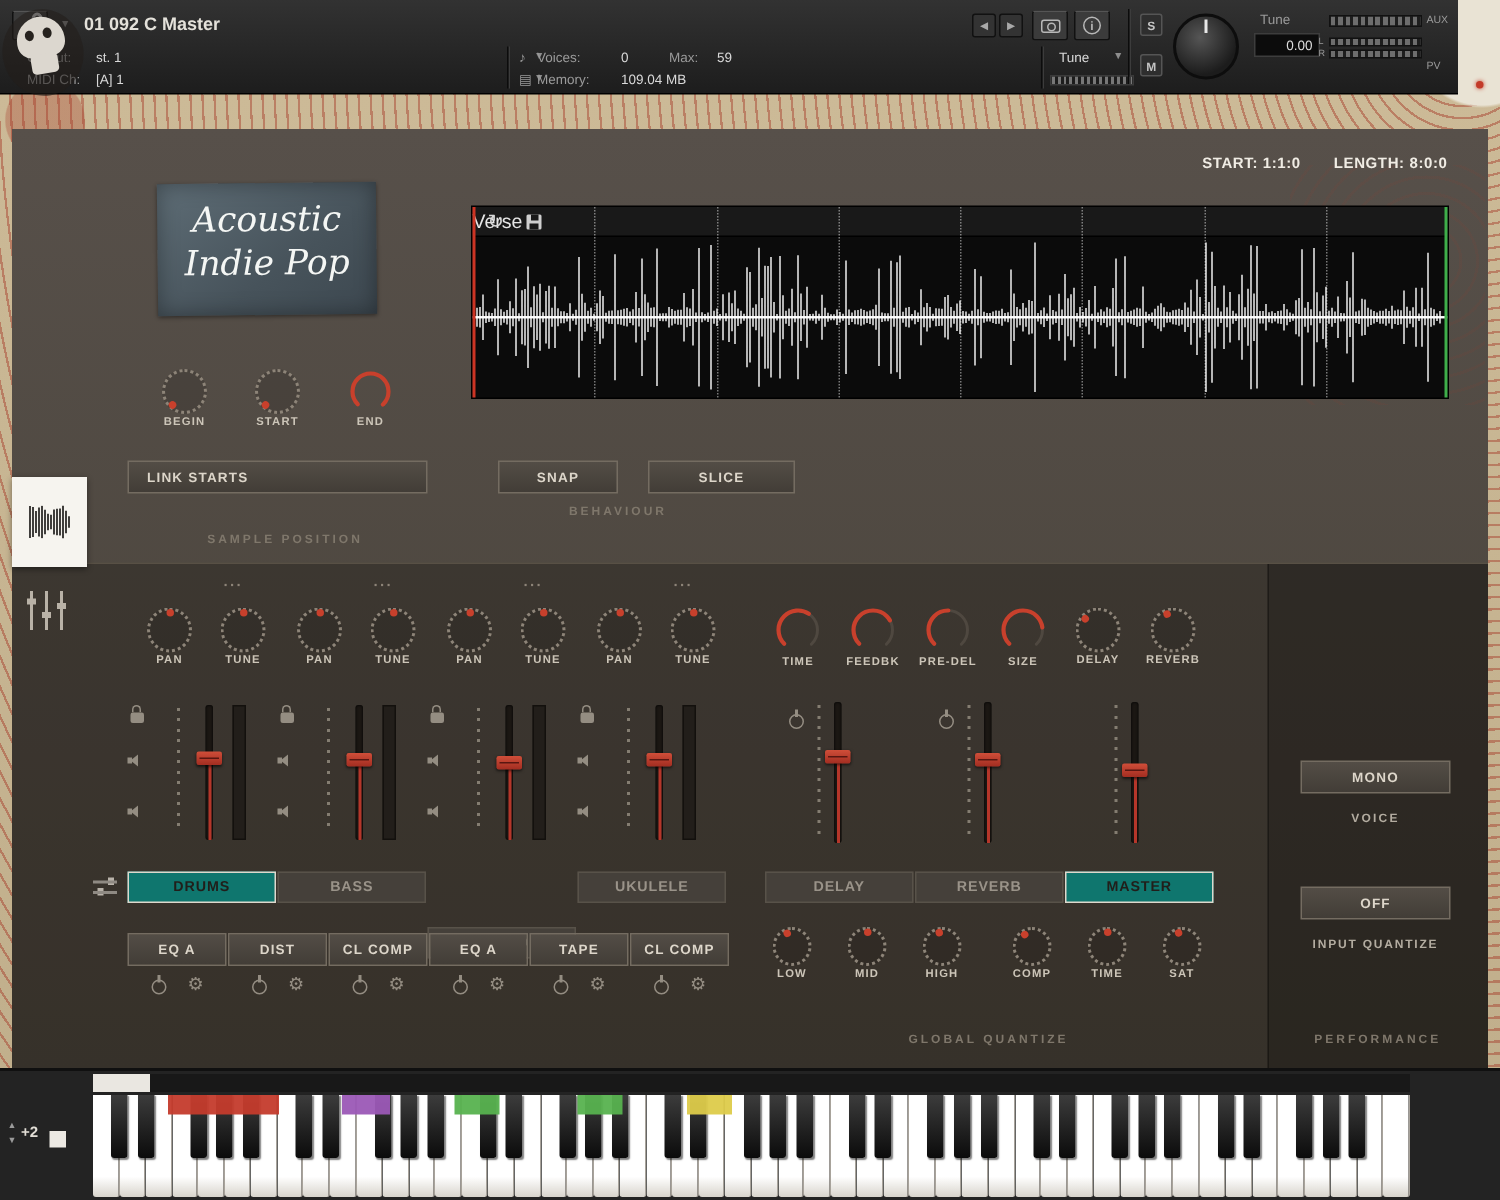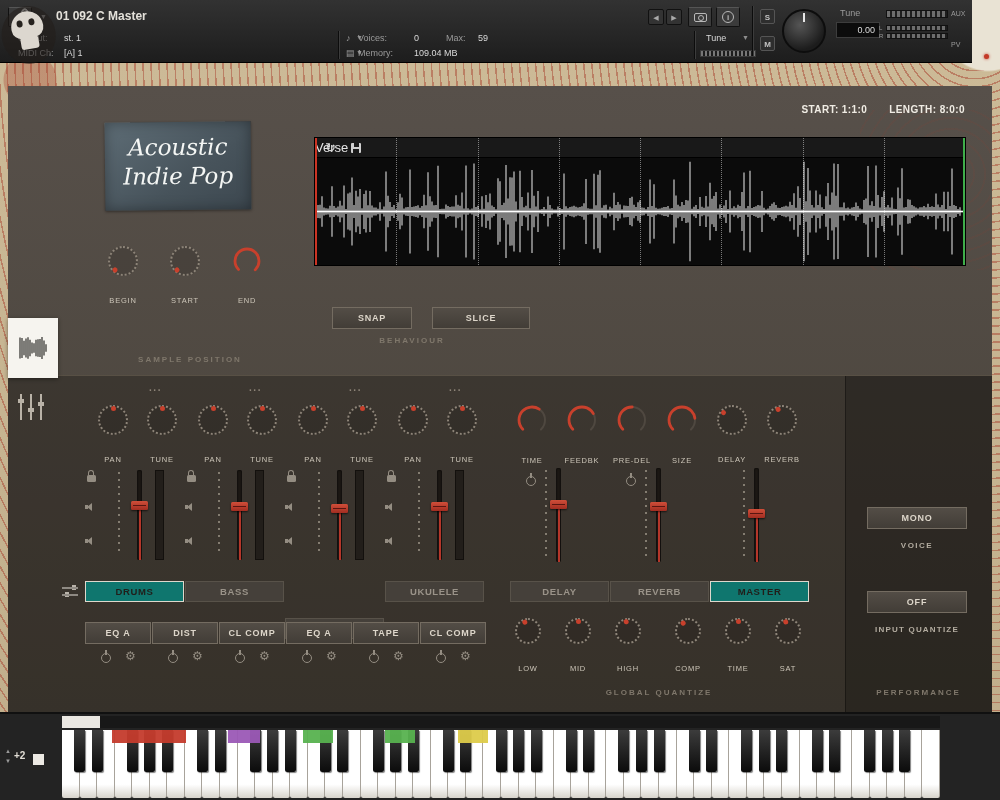--- a/index.html
+++ b/index.html
@@ -87,21 +87,21 @@
   .icon-save::before{content:"";position:absolute;left:2.5px;top:0;width:5px;height:3.5px;background:#191919;}
   .icon-save::after{content:"";position:absolute;left:2px;top:6px;width:6px;height:4px;background:#191919;}
   .slice{position:absolute;top:0;bottom:0;width:0;border-left:1px dotted rgba(255,255,255,.45);}
   .edge{position:absolute;top:0;bottom:0;width:2px;}
 
   
   .knob-cell{position:absolute;}
   .knob{position:relative;margin:0 auto;box-sizing:border-box;}
   .knob.dots{border:2px dotted #8d8478;border-radius:50%;background:rgba(0,0,0,.12);}
   .knob .ind{position:absolute;left:50%;top:50%;width:5px;height:5px;margin:-2.5px 0 0 -2.5px;border-radius:50%;background:#c8402c;}
-  .knob-label{margin-top:20px;text-align:center;font-size:7.5px;font-weight:normal;letter-spacing:.8px;color:#ccc5b8;white-space:nowrap;}
+  .knob-label{margin-top:0;text-align:center;font-size:7.5px;font-weight:bold;letter-spacing:.8px;color:#ccc5b8;white-space:nowrap;}
 
   
   .icon-power{display:inline-block;width:10px;height:10px;border:1.5px solid #948d82;border-radius:50%;position:relative;box-sizing:border-box;}
   .icon-power::before{content:"";position:absolute;left:50%;top:-4px;width:2px;height:5px;margin-left:-1px;background:#948d82;}
   .icon-gear{position:absolute;color:#948d82;font-size:12px;line-height:12px;}
   .icon-lock{display:inline-block;width:9px;height:7px;background:#948d82;border-radius:1.5px;position:relative;}
   .icon-lock::before{content:"";position:absolute;left:1px;top:-5px;width:6px;height:5px;border:1.5px solid #948d82;border-bottom:none;border-radius:3px 3px 0 0;box-sizing:border-box;}
   .icon-spk{display:inline-block;width:11px;height:11px;position:relative;}
   .icon-spk::before{content:"";position:absolute;left:0;top:3.5px;width:3px;height:4px;background:#948d82;}
   .icon-spk::after{content:"";position:absolute;left:2px;top:1.5px;border-top:4px solid transparent;border-bottom:4px solid transparent;border-right:5px solid #948d82;width:0;height:0;}
@@ -276,20 +276,21 @@
       <div class="knob-cell" style="position: absolute; left: 124px; top: 0px; width: 62px;">
         <div class="knob arc" style="height: 30px; width: 30px;">
           <svg width="30" height="30" style="transform: rotate(135deg); display: block;">
             <circle cx="15" cy="15" r="12" fill="none" stroke="#4f4840" stroke-width="2" stroke-linecap="round" stroke-dasharray="56.55 150.80"></circle>
             <circle cx="15" cy="15" r="12" fill="none" stroke="#c8402c" stroke-width="2.8" stroke-linecap="round" stroke-dasharray="56.55 150.80"></circle>
           </svg>
         </div>
         <div class="knob-label">END</div>
       </div>
     </div>
+  <div class="ui-btn left" style="left:85px;top:307px;width:200px;">LINK STARTS</div>
   <div class="ui-btn" style="left:332px;top:307px;width:80px;">SNAP</div>
   <div class="ui-btn" style="left:432px;top:307px;width:98px;">SLICE</div>
   <div class="sec-label" style="left:85px;top:355px;width:210px;">SAMPLE POSITION</div>
   <div class="sec-label" style="left:332px;top:336px;width:160px;">BEHAVIOUR</div>
 
   <div id="tab-wave">
       <div id="tab-wave-glyph" style="position:absolute;left:11px;top:19px;"><svg width="28" height="22">
           <path d="M1 0.3941888351722582V21.605811164827742M3 0.9390312212877916V21.06096877871221M5 3.627178662197025V18.372821337802975M7 1.3855039399329598V20.61449606006704M9 0.1567290948706841V21.843270905129316M11 2.825063626644763V19.174936373355237M13 5.543881679818696V16.456118320181304M15 6.226017751788987V15.773982248211013M17 2.6647524400624434V19.335247559937557M19 2.137325554746724V19.862674445253276M21 2.0043778926304867V19.995622107369513M23 0.05014722847840858V21.94985277152159M25 3.5490359493223878V18.450964050677612M27 7.229134635725245V14.770865364274755" stroke="#2c2a27" stroke-width="1.2"></path>
         </svg></div>
     </div>

